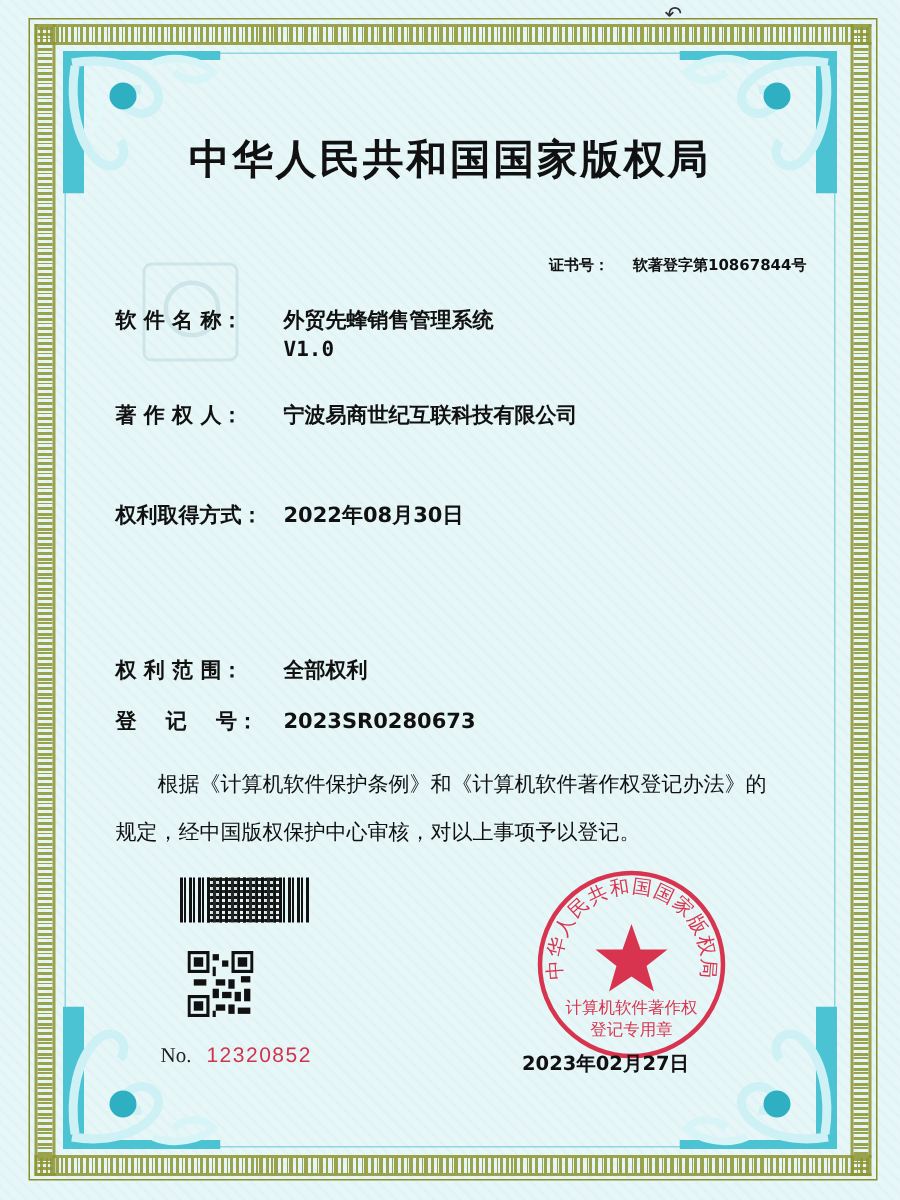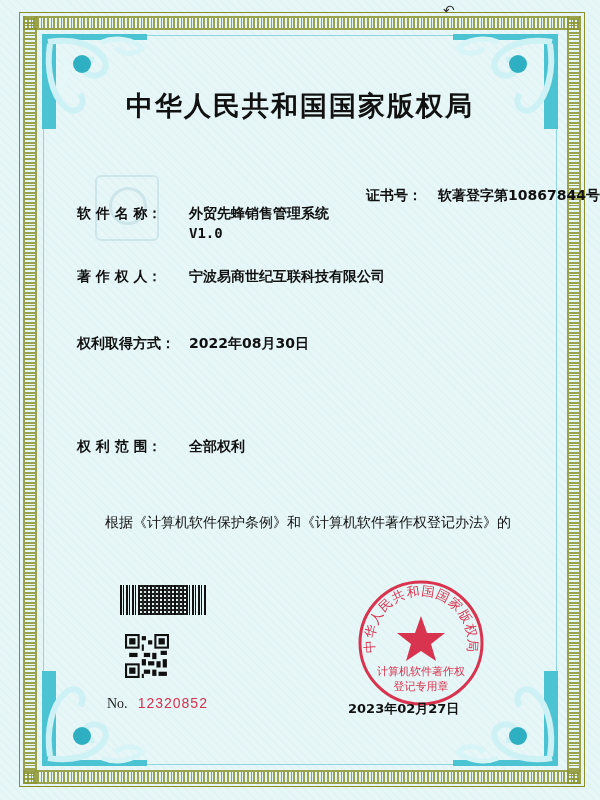--- a/index.html
+++ b/index.html
@@ -33,21 +33,21 @@
   .corner.tl { left:42px; top:34px; }
   .corner.tr { right:42px; top:34px; transform:scaleX(-1); }
   .corner.bl { left:42px; bottom:34px; transform:scaleY(-1); }
   .corner.br { right:42px; bottom:34px; transform:scale(-1,-1); }
   .scribble { position:absolute; left:443px; top:2px; font-size:14px; color:#333; }
 
   .title1 { position:absolute; left:0; right:0; top:88px; text-align:center;
     font-family:"DejaVu Sans", sans-serif; font-weight:bold; font-size:27px; letter-spacing:2px; color:#111; }
   .title2 { position:absolute; left:0; right:0; top:130px; text-align:center;
     font-family:"DejaVu Serif", serif; font-weight:bold; font-size:33px; letter-spacing:4px; color:#111; }
-  .certno { position:absolute; left:366px; top:187px; font-size:14px; font-weight:bold; color:#111; }
+  .certno { position:absolute; left:366px; top:170px; font-size:10px; font-weight:bold; color:#111; }
   .certno span + span { margin-left:16px; }
 
   .watermark { position:absolute; left:95px; top:175px; width:60px; height:62px;
     border:2px solid rgba(160,200,210,0.35); border-radius:6px; }
   .watermark::before { content:""; position:absolute; left:12px; top:10px; width:32px; height:32px;
     border:3px solid rgba(160,200,210,0.35); border-radius:50%; }
 
   .field { position:absolute; left:77px; font-size:14px; font-weight:bold; color:#111; }
   .field .lbl { display:inline-block; width:112px; }
   .field .val { display:inline-block; }
@@ -131,22 +131,26 @@
   <div class="field" style="top:268px">
     <span class="lbl">著 作 权 人：</span><span class="val">宁波易商世纪互联科技有限公司</span>
   </div>
 
   <div class="field" style="top:335px">
     <span class="lbl">权利取得方式：</span><span class="val">2022年08月30日</span>
   </div>
   <div class="field" style="top:438px">
     <span class="lbl">权 利 范 围：</span><span class="val">全部权利</span>
   </div>
+  <div class="field" style="top:472px">
+    <span class="lbl" style="white-space:pre">登    记    号：</span><span class="val">2023SR0280673</span>
+  </div>
 
   <div class="para" style="top:514px; text-indent:28px">根据《计算机软件保护条例》和《计算机软件著作权登记办法》的</div>
+  <div class="para" style="top:546px">规定，经中国版权保护中心审核，对以上事项予以登记。</div>
 
   <div class="barcode">
       <div class="mid"></div>
     </div>
 
   <svg class="qr" viewBox="0 0 21 21">
     <rect width="21" height="21" fill="#e7f6f7"></rect>
     <g fill="#111">
       <rect x="0" y="0" width="7" height="7"></rect>
         <rect x="1" y="1" width="5" height="5" fill="#e7f6f7"></rect>

